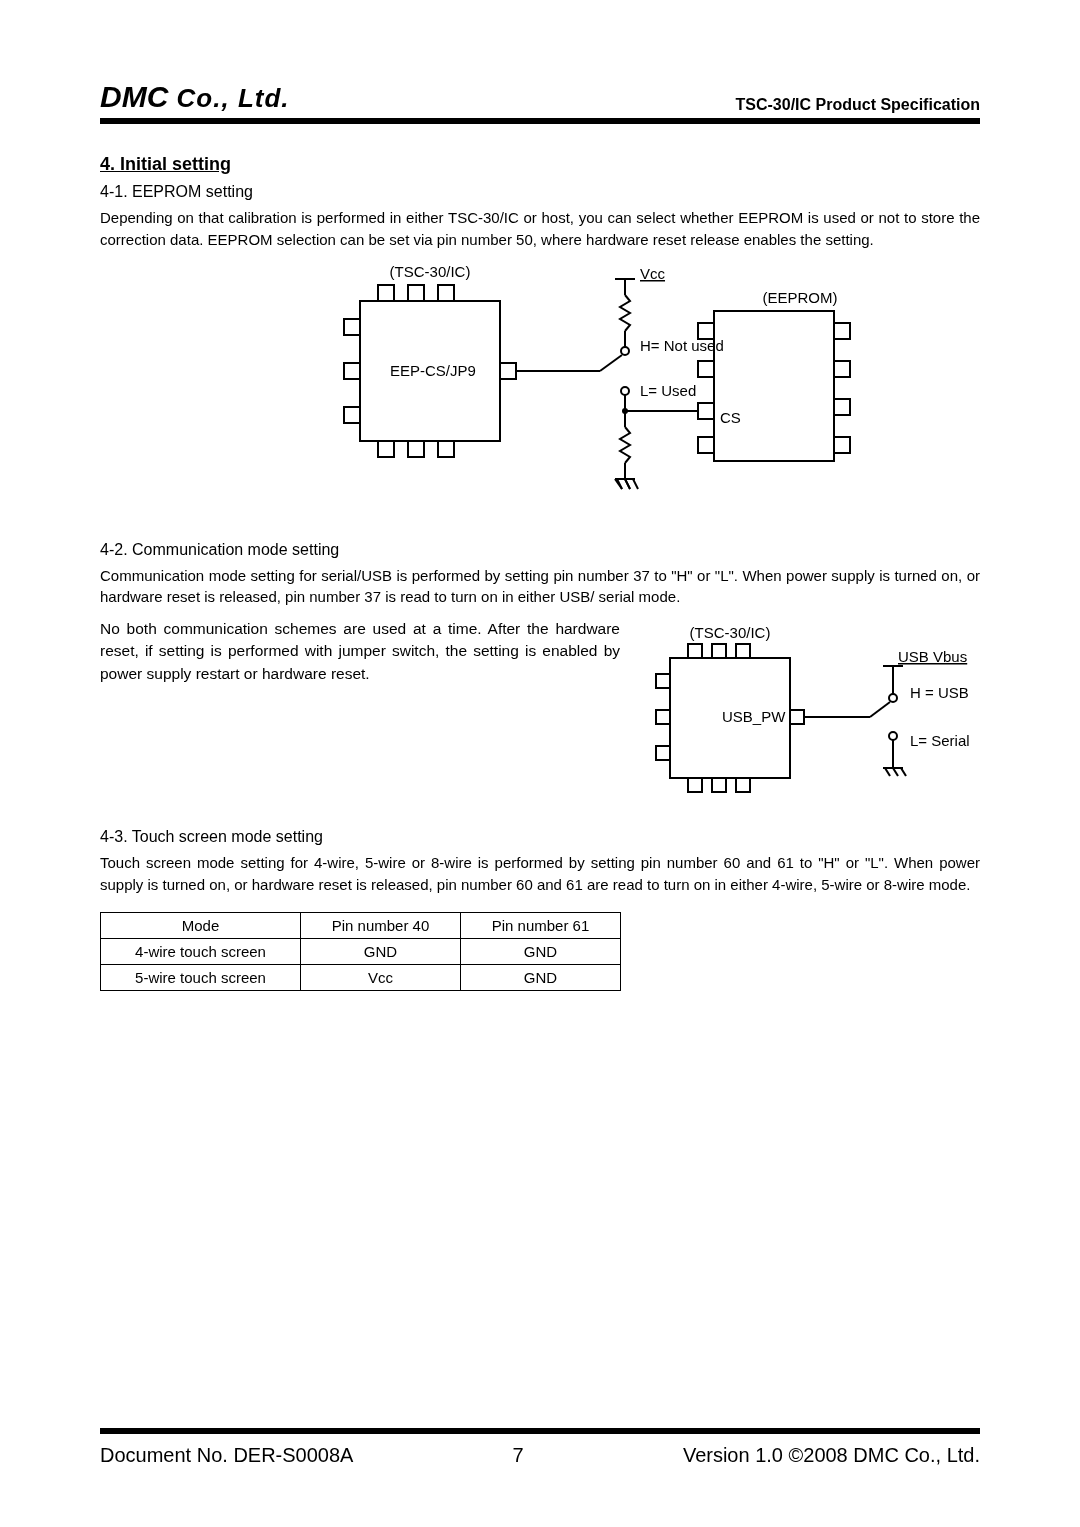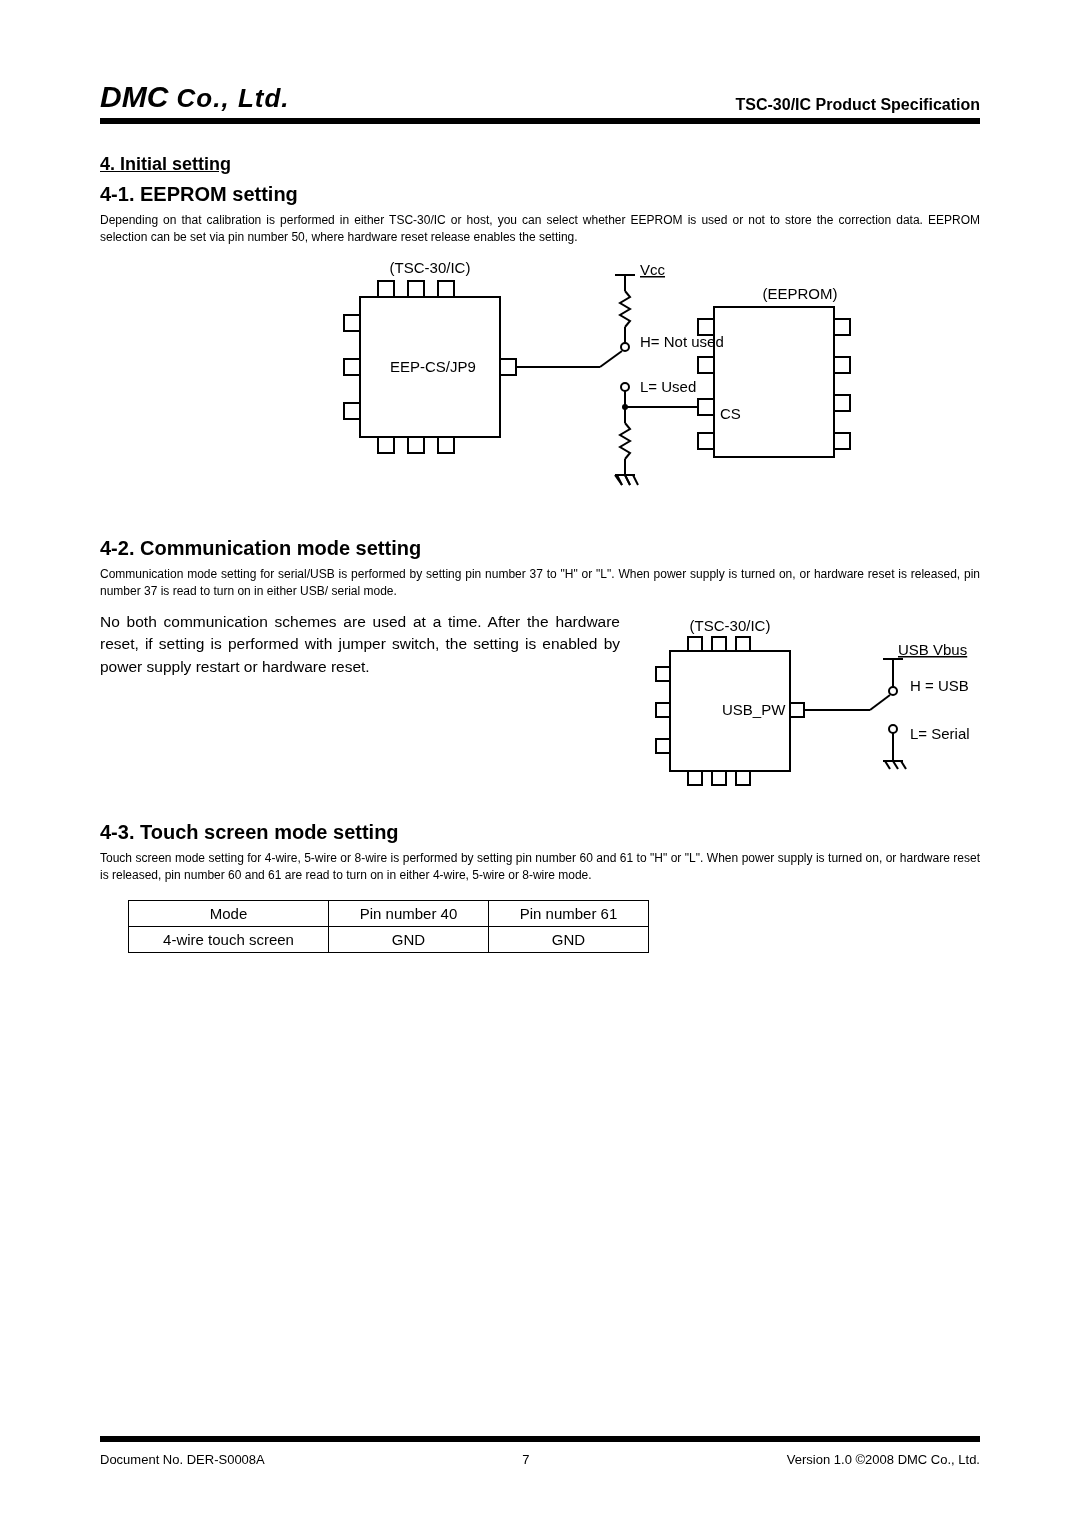--- a/index.html
+++ b/index.html
@@ -34,44 +34,43 @@
     font-weight: bold;
     font-size: 16px;
   }
   .section-title {
     font-weight: bold;
     font-size: 18px;
     margin-bottom: 8px;
     text-decoration: underline;
   }
   .subsection-title {
-    font-weight: bold;
-    font-size: 20px;
+    font-weight: normal;
+    font-size: 16px;
     margin-bottom: 6px;
   }
   .para {
-    font-size: 12px;
+    font-size: 15px;
     line-height: 1.45;
     text-align: justify;
     margin-bottom: 10px;
   }
   .para-narrow {
     font-size: 15.5px;
     line-height: 1.45;
     text-align: justify;
     width: 520px;
   }
   .diagram-row {
     position: relative;
     margin-bottom: 20px;
   }
   .table1 {
     border-collapse: collapse;
     margin-top: 16px;
-    margin-left: 28px;
   }
   .table1 th, .table1 td {
     border: 1px solid #000;
     padding: 4px 14px;
     font-size: 15px;
     text-align: center;
     font-weight: normal;
   }
   .table1 td.left { text-align: center; }
   .footer {
@@ -81,21 +80,21 @@
     bottom: 60px;
   }
   .footer-bar {
     height: 6px;
     background: #000;
     margin-bottom: 10px;
   }
   .footer-row {
     display: flex;
     justify-content: space-between;
-    font-size: 13px;
+    font-size: 20px;
   }
   svg { display: block; }
 </style>
 </head>
 <body>
 
 <div class="header-row">
   <div class="logo">
     <span class="dmc">DMC</span> <span>Co., Ltd.</span>
   </div>
@@ -234,20 +233,25 @@
       <tr>
     <th style="width:200px">Mode</th>
     <th style="width:160px">Pin number 40</th>
     <th style="width:160px">Pin number 61</th>
   </tr>
   <tr>
     <td class="left">4-wire touch screen</td>
     <td>GND</td>
     <td>GND</td>
   </tr>
+  <tr>
+    <td class="left">5-wire touch screen</td>
+    <td>Vcc</td>
+    <td>GND</td>
+  </tr>
 </tbody>
   </table>
 
 <div class="footer">
   <div class="footer-bar"></div>
   <div class="footer-row">
     <span>Document No.  DER-S0008A</span>
     <span>7</span>
     <span>Version  1.0  ©2008  DMC  Co.,  Ltd.</span>
   </div>

